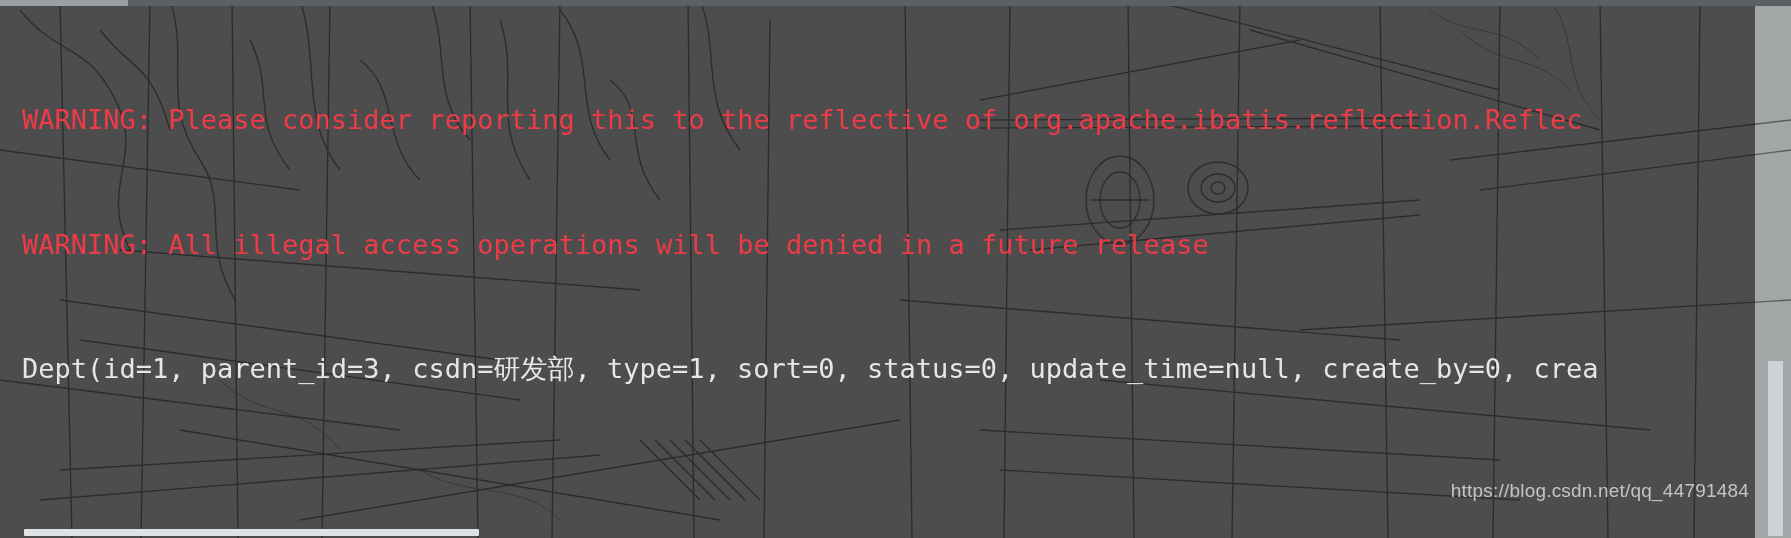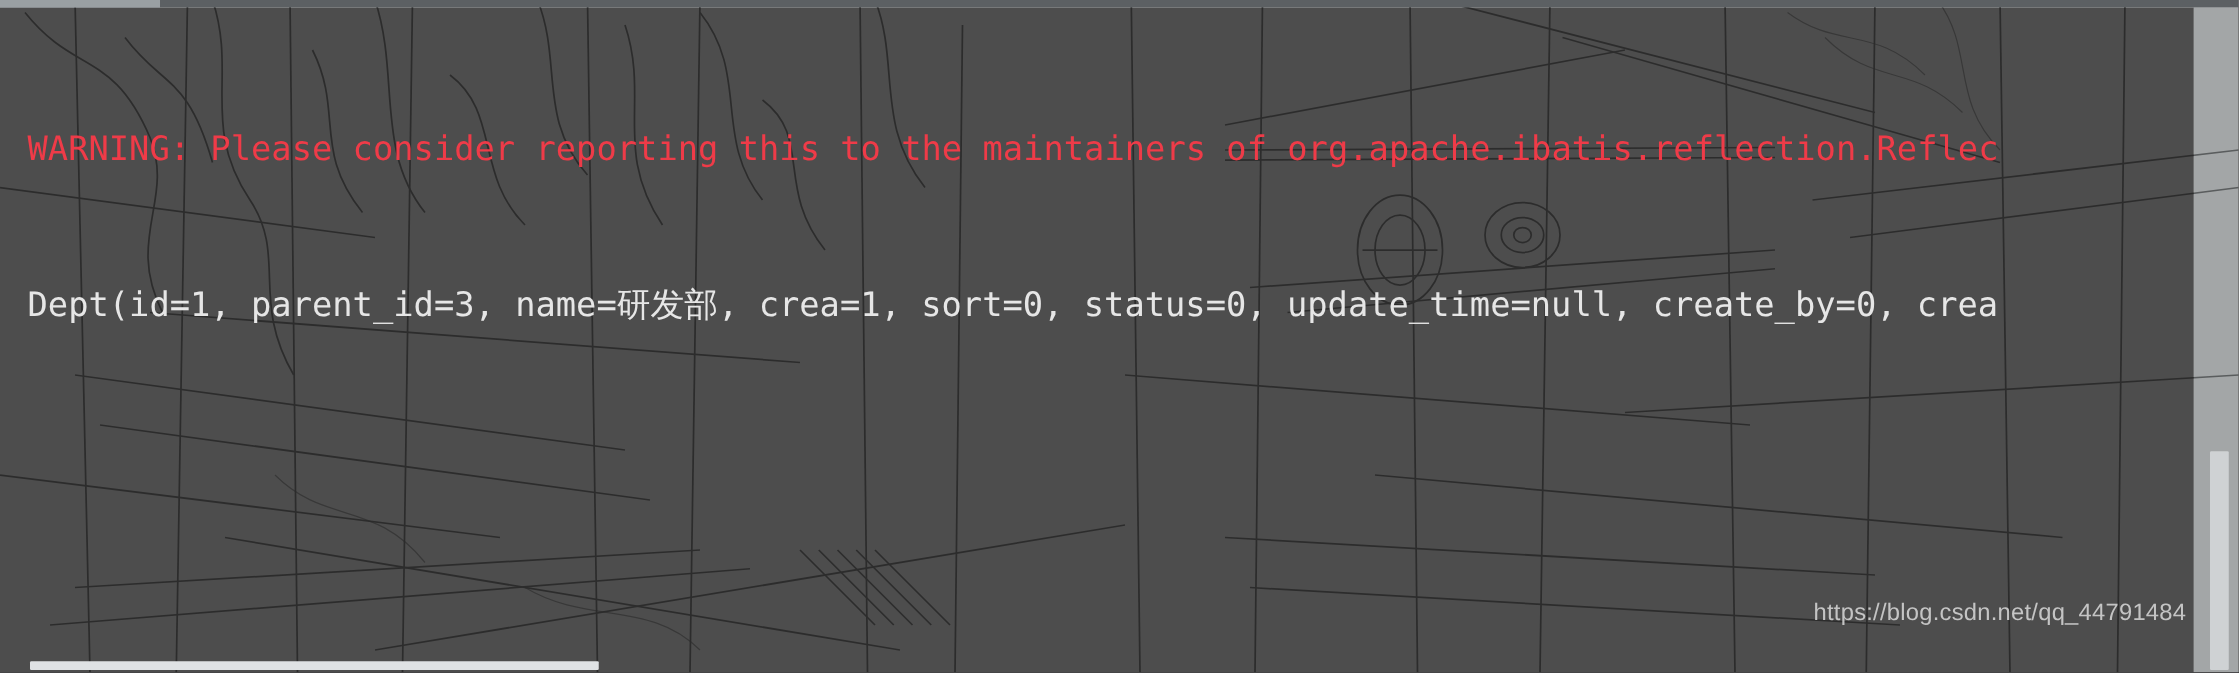--- a/index.html
+++ b/index.html
@@ -189,22 +189,23 @@
     </svg>
   </div>
 
   <div id="pane-tint"></div>
 
   <div id="top-strip">
     <div id="top-strip-left"></div>
   </div>
 
   <div id="text-layer">
-    <div class="line warning">WARNING: Please consider reporting this to the maintainers of org.apache.ibatis.reflection.Reflec</div>
-    <div class="line plain">Dept(id=1, parent_id=3, name=研发部, crea=1, sort=0, status=0, update_time=null, create_by=0, crea</div>
+    <div class="line warning">WARNING: Please consider reporting this to the reflective of org.apache.ibatis.reflection.Reflec</div>
+    <div class="line warning">WARNING: All illegal access operations will be denied in a future release</div>
+    <div class="line plain">Dept(id=1, parent_id=3, csdn=研发部, type=1, sort=0, status=0, update_time=null, create_by=0, crea</div>
     
     
     
     
     
     
   </div>
 
   <div id="vscroll-track">
     <div id="vscroll-thumb"></div>

